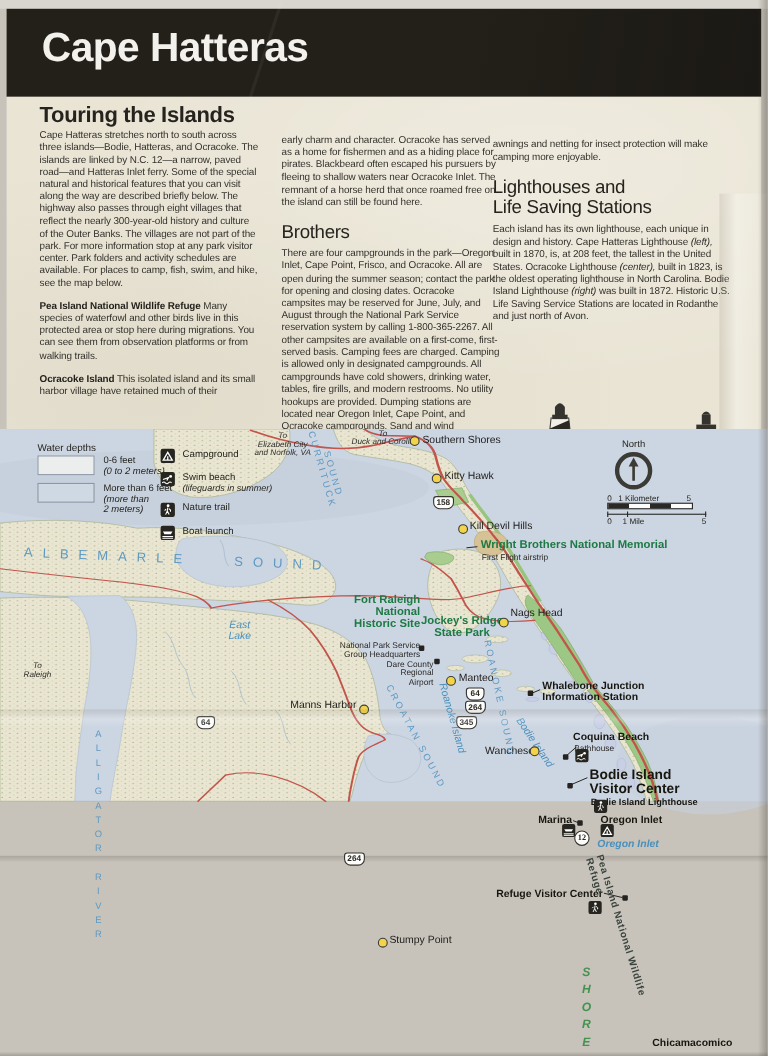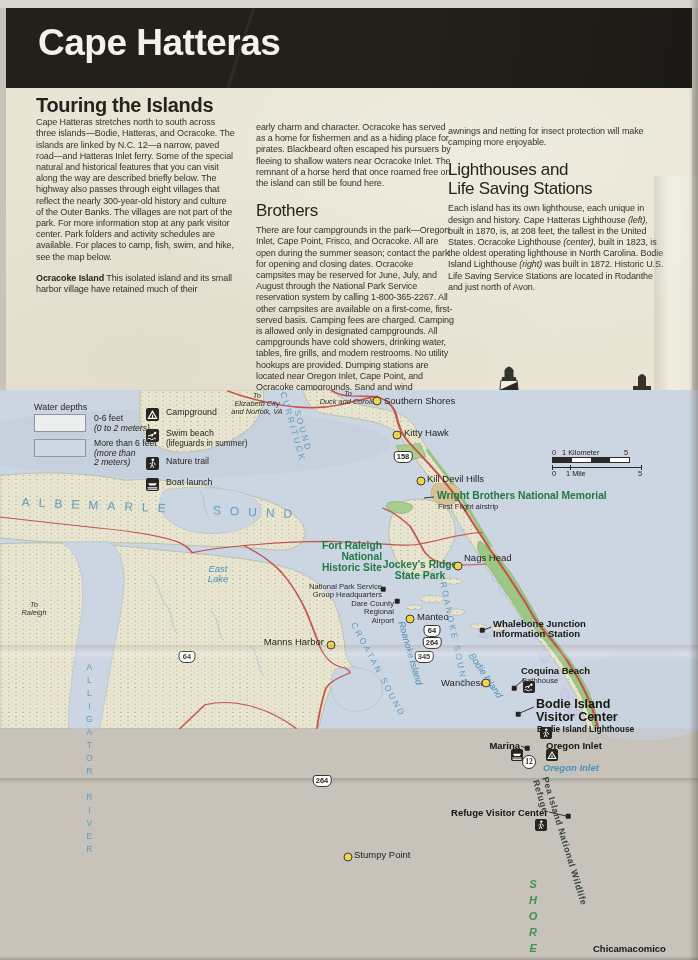--- a/index.html
+++ b/index.html
@@ -60,21 +60,21 @@
   .sw1{background:#eceeed;}
   .sw2{background:#cfd9e4;}
   .lg-row{display:flex;margin-bottom:6px;}
   .lg-lab{font-size:8.6px;color:#26251f;margin-left:8px;line-height:9.6px;}
   .lg-lab .it{display:block;}
   #legend-icons{position:absolute;left:112px;top:6px;width:160px;}
   .lgi-row{display:flex;margin-bottom:8px;align-items:flex-start;}
   .lgi-box{width:13px;height:13px;background:#26251f;border-radius:2px;flex:0 0 13px;}
   .lgi-box svg{width:13px;height:13px;display:block;}
   .lgi-lab{font-size:8.8px;color:#26251f;margin-left:7px;line-height:9.8px;}
-  .lgi-sub{font-size:8.2px;}
+  .lgi-sub{font-style:italic;font-size:8.2px;}
   
   #northbox{position:absolute;left:548px;top:398px;width:120px;}
   #north-label{font-size:8.6px;color:#26251f;text-align:center;width:44px;margin-left:6px;}
   #north-circle{margin-left:6px;}
   #scalebox{position:absolute;left:552px;top:448px;width:110px;font-size:7.4px;color:#26251f;}
   .km-labels{position:relative;height:9px;}
   .km-labels span{position:absolute;top:0;}
   #kmbar{width:76px;height:3.5px;border:0.8px solid #2a2926;background:repeating-linear-gradient(90deg,#2a2926 0 19px,#fcfcfa 19px 38px);}
   #mibar{width:90px;height:0;border-top:1.4px solid #2a2926;margin-top:4px;position:relative;}
   #mibar i{position:absolute;top:-3px;width:1px;height:5px;background:#2a2926;}
@@ -89,20 +89,21 @@
 
   <div id="banner">
     <div class="wrinkle"></div>
     <h1>Cape Hatteras</h1>
   </div>
 
   <div id="textpanel">
     <div class="col" id="col1">
       <div class="h-big">Touring the Islands</div>
       <p class="para">Cape Hatteras stretches north to south across three islands—Bodie, Hatteras, and Ocracoke. The islands are linked by N.C. 12—a narrow, paved road—and Hatteras Inlet ferry. Some of the special natural and historical features that you can visit along the way are described briefly below. The highway also passes through eight villages that reflect the nearly 300-year-old history and culture of the Outer Banks. The villages are not part of the park. For more information stop at any park visitor center. Park folders and activity schedules are available. For places to camp, fish, swim, and hike, see the map below.</p>
+      <p class="para"><span class="lead">Pea Island National Wildlife Refuge</span><span>  Many species of waterfowl and other birds live in this protected area or stop here during migrations. You can see them from observation platforms or from walking trails.</span></p>
       <p class="para"><span class="lead">Ocracoke Island</span><span>  This isolated island and its small harbor village have retained much of their</span></p>
     </div>
     <div class="col" id="col2">
       <p class="para">early charm and character. Ocracoke has served as a home for fishermen and as a hiding place for pirates. Blackbeard often escaped his pursuers by fleeing to shallow waters near Ocracoke Inlet. The remnant of a horse herd that once roamed free on the island can still be found here.</p>
       <div class="h-mid">Brothers</div>
       <p class="para">There are four campgrounds in the park—Oregon Inlet, Cape Point, Frisco, and Ocracoke. All are open during the summer season; contact the park for opening and closing dates. Ocracoke campsites may be reserved for June, July, and August through the National Park Service reservation system by calling 1-800-365-2267. All other campsites are available on a first-come, first-served basis. Camping fees are charged. Camping is allowed only in designated campgrounds. All campgrounds have cold showers, drinking water, tables, fire grills, and modern restrooms. No utility hookups are provided. Dumping stations are located near Oregon Inlet, Cape Point, and Ocracoke campgrounds. Sand and wind conditions require longer-than-normal tent stakes. Shade</p>
     </div>
     <div class="col" id="col3">
       <p class="para">awnings and netting for insect protection will make camping more enjoyable.</p>
       <div class="h-mid">Lighthouses and
@@ -275,20 +276,28 @@
             <svg viewBox="0 0 12 12">
               <path d="M2,4.8 L10,4.8 L8.6,7 L3.2,7 Z" fill="#fff"></path>
               <path d="M1.5,9 L10.5,9 M1.5,10.4 L10.5,10.4" stroke="#fff" stroke-width="0.9"></path>
             </svg>
           </span>
           <span class="lgi-lab">Boat launch</span>
         </div>
       </div>
   </div>
 
+  <div id="northbox">
+    <div id="north-label">North</div>
+    <svg id="north-circle" width="44" height="40" viewBox="0 0 44 40">
+      <circle cx="22" cy="20" r="15" fill="none" stroke="#3b3a34" stroke-width="4"></circle>
+      <line x1="22" y1="29" x2="22" y2="13" stroke="#3b3a34" stroke-width="2.4"></line>
+      <polygon points="22,8 17.5,16 26.5,16" fill="#3b3a34"></polygon>
+    </svg>
+  </div>
   <div id="scalebox">
     <div class="km-labels">
       <span style="left:0">0</span>
       <span style="left:10px">1 Kilometer</span>
       <span style="left:72px">5</span>
     </div>
     <div id="kmbar"></div>
     <div id="mibar">
         <i style="left:0"></i>
         <i style="left:18px"></i>

